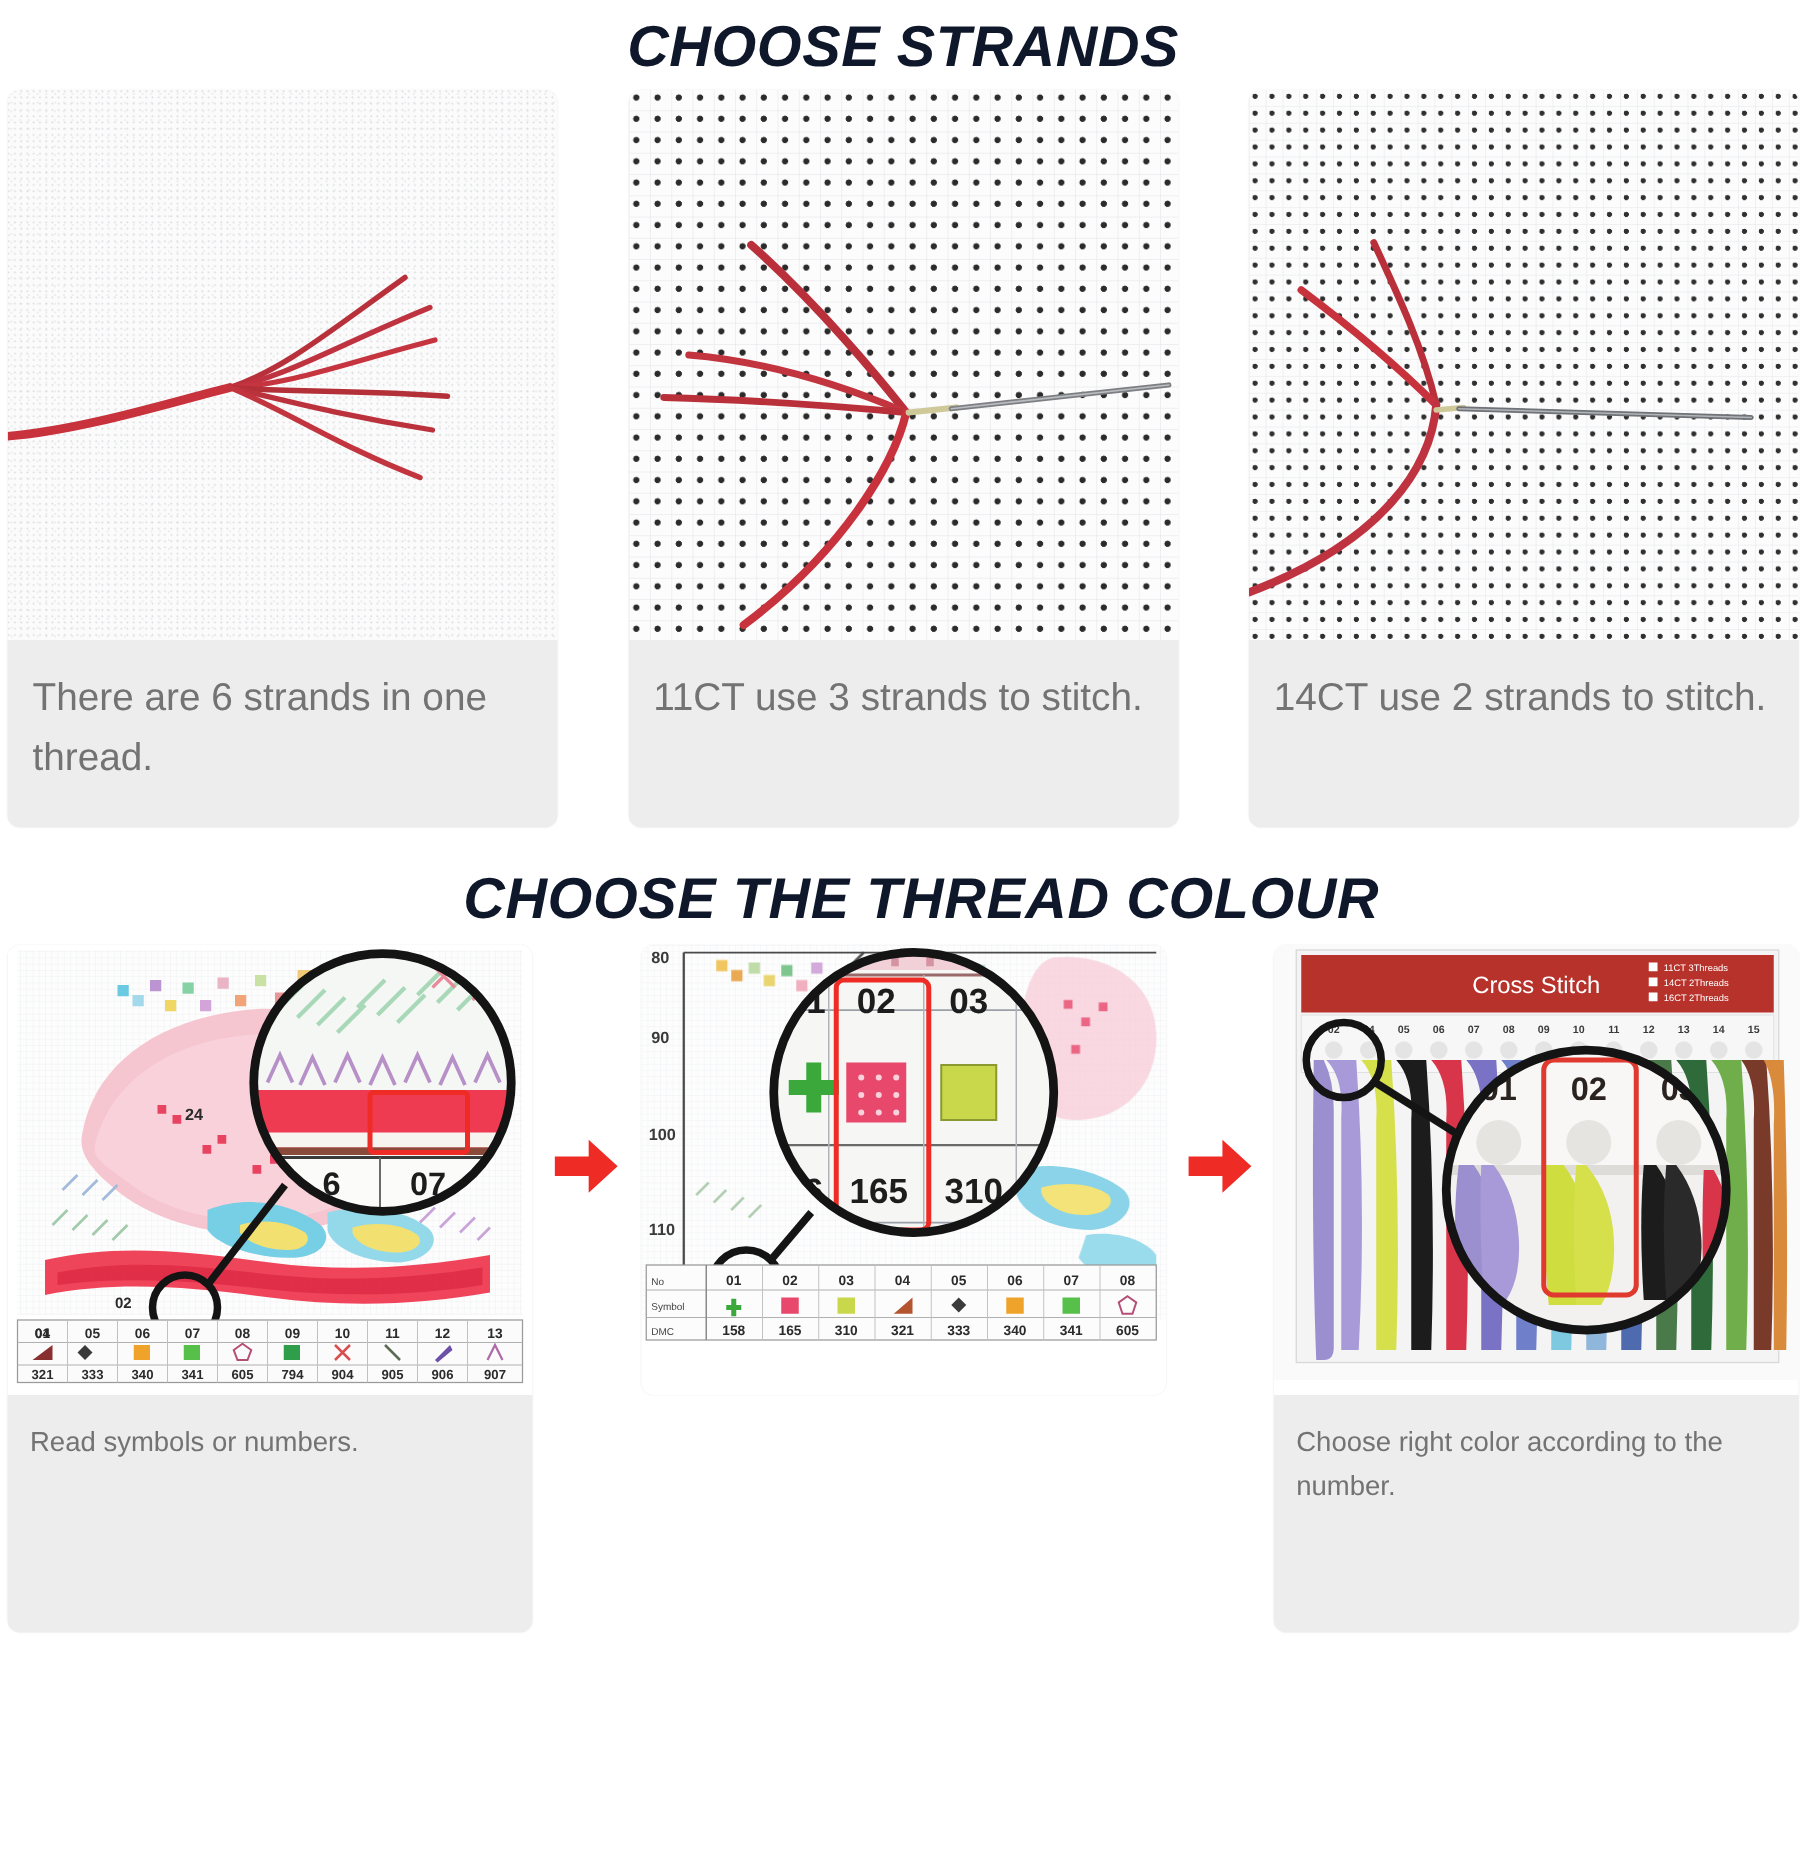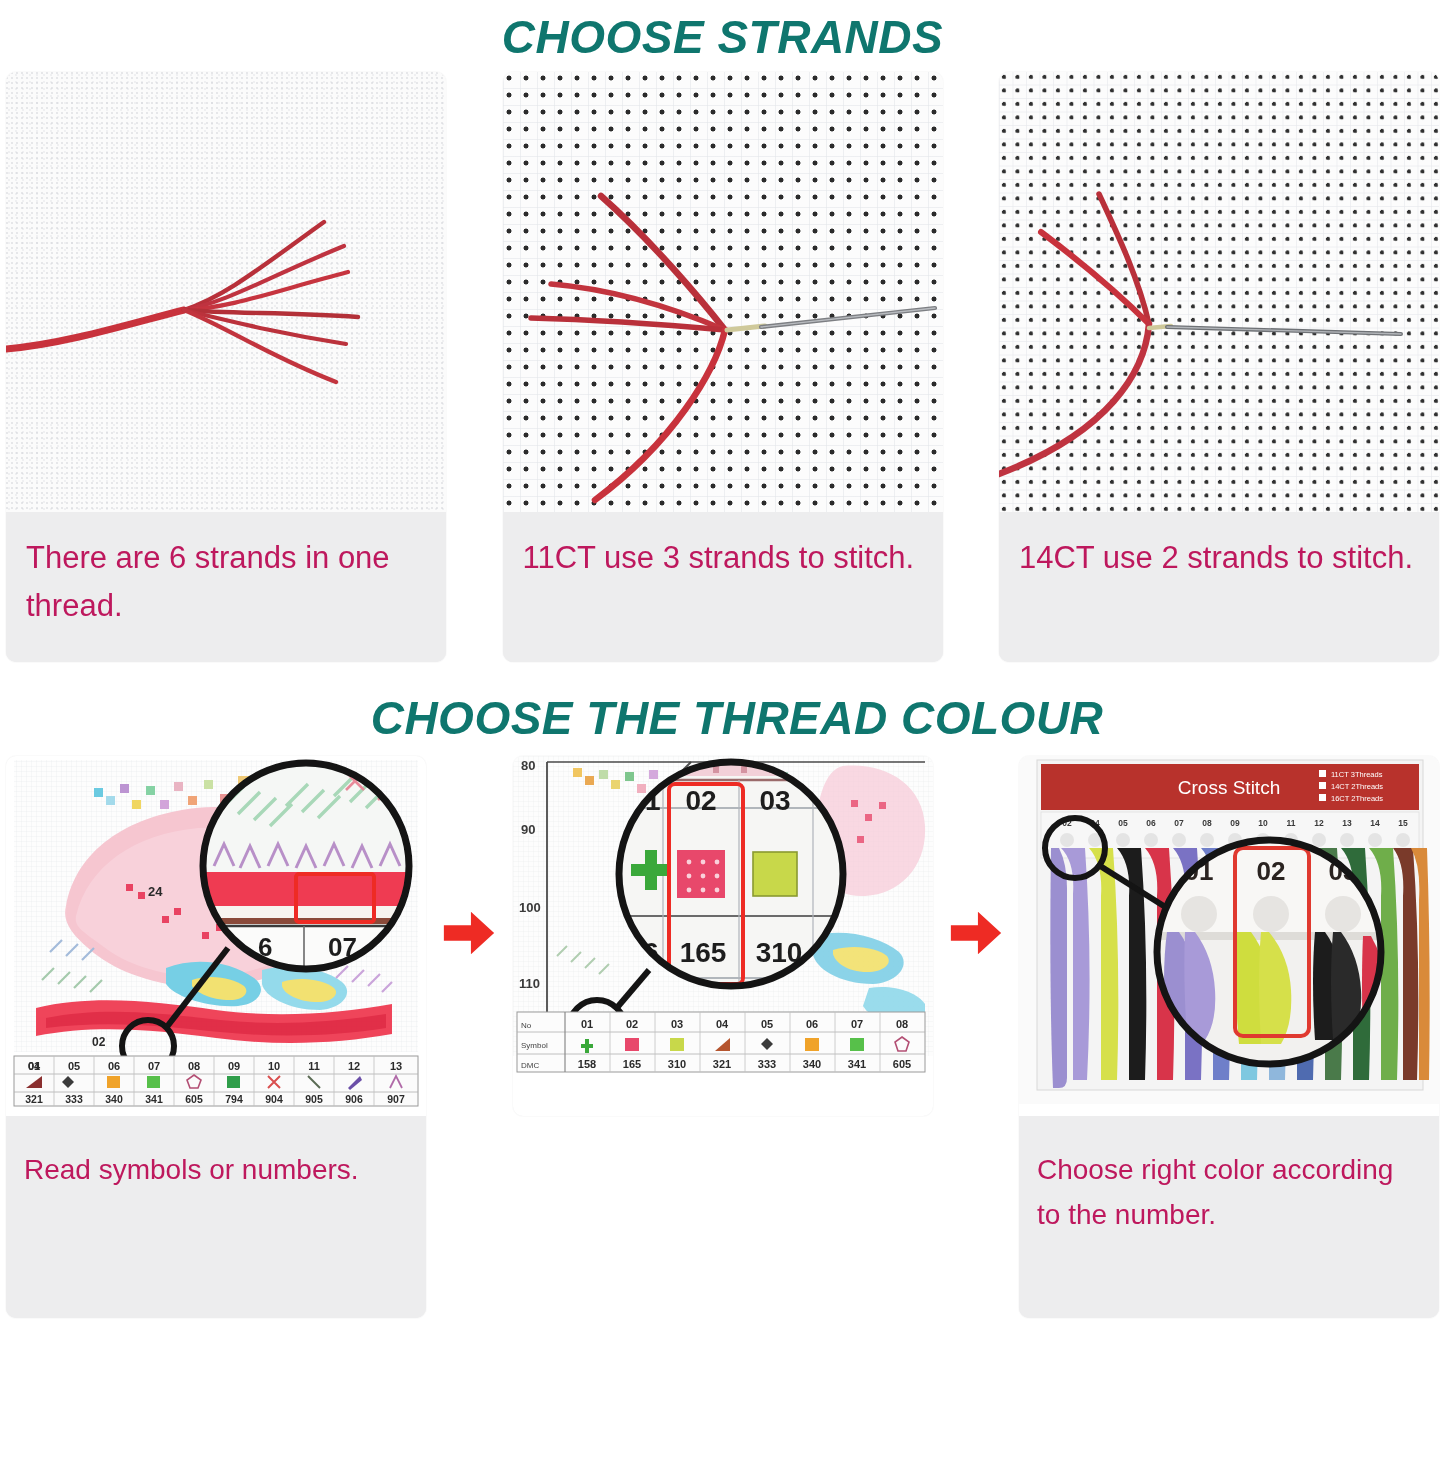--- a/index.html
+++ b/index.html
@@ -12,21 +12,21 @@
     font-family: "Liberation Sans", sans-serif;
     overflow: hidden;
     position: relative;
   }
 
   
   .section-heading {
     text-align: center;
     font-weight: bold;
     font-style: italic;
-    color: #0f766e;
+    color: #0f172a;
     letter-spacing: 0.5px;
     font-family: "Liberation Sans", sans-serif;
   }
   #heading-strands {
     font-size: 46px;
     padding-top: 6px;
     height: 72px;
     line-height: 62px;
   }
   #heading-colour {
@@ -53,21 +53,21 @@
   .photo {
     position: relative;
     overflow: hidden;
     background: #fdfdfd;
   }
   .caption {
     background: #ededee;
     padding: 22px 20px 26px 20px;
     font-size: 31px;
     line-height: 1.55;
-    color: #be185d;
+    color: #737373;
     font-family: "Liberation Sans", sans-serif;
   }
 
   
   .photo-r1 { height: 440px; }
 
   
   .cloth-plain {
     position: absolute; inset: 0;
     background-color: #fbfbfb;
@@ -115,21 +115,21 @@
   .arrow { width: 58px; height: 58px; }
 
   .row2-wrap {
     display: flex;
     align-items: flex-start;
     justify-content: space-between;
     padding: 0 6px;
   }
   .card-r2 { width: 420px; }
 
-  .cap-r2 { font-size: 28px; line-height: 1.6; padding: 20px 18px 6px 18px; min-height: 190px; margin-top: 12px; }
+  .cap-r2 { font-size: 22px; line-height: 1.6; padding: 20px 18px 6px 18px; min-height: 190px; }
   .cap-r1 { min-height: 150px; }
   .spacer-18 { height: 18px; }
 </style>
 </head>
 <body>
 
 <div class="section-heading" id="heading-strands">CHOOSE STRANDS</div>
 
 <div class="card-row">
 

